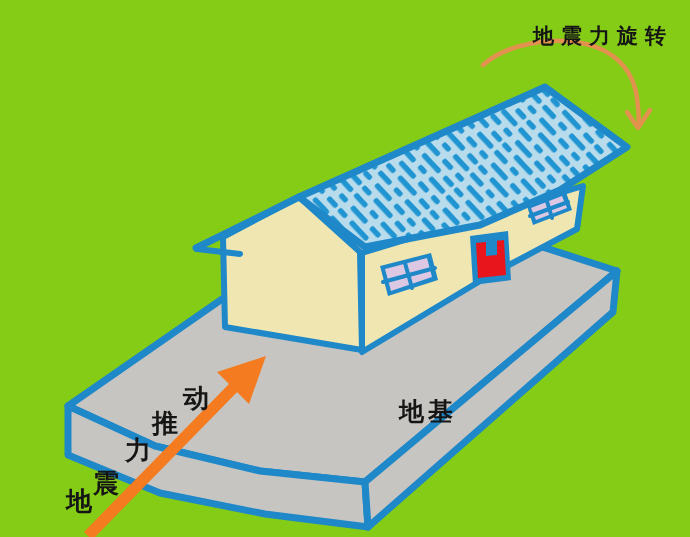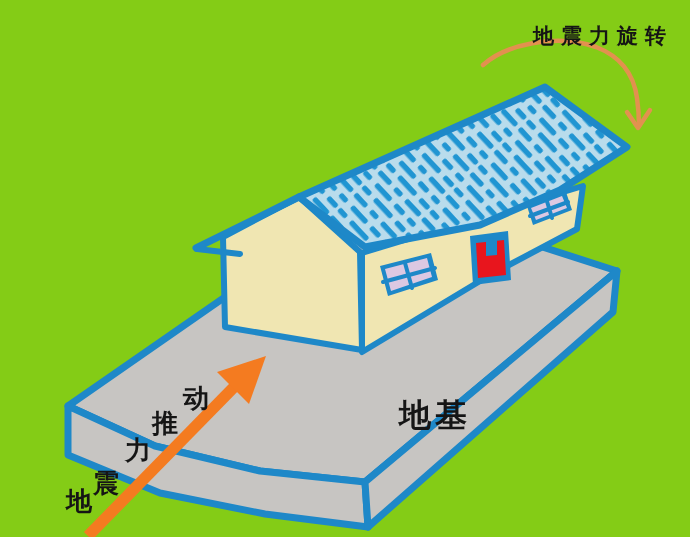--- a/index.html
+++ b/index.html
@@ -17,21 +17,21 @@
   .lbl {
     position: absolute;
     font-family: "DejaVu Serif", "Liberation Serif", serif;
     font-weight: bold;
     color: #151515;
     white-space: nowrap;
     line-height: 1;
     user-select: none;
   }
   .lbl-rotation { left: 533px; top: 25px;  font-size: 21px; letter-spacing: 7px; }
-  .lbl-foundation { left: 399px; top: 399px; font-size: 32px; letter-spacing: 4px; }
+  .lbl-foundation { left: 399px; top: 399px; font-size: 25px; letter-spacing: 4px; }
   .pchar { font-size: 26px; }
   .pc0 { left: 66px;  top: 488px; }
   .pc1 { left: 93px;  top: 470px; }
   .pc2 { left: 125px; top: 437px; }
   .pc3 { left: 152px; top: 410px; }
   .pc4 { left: 183px; top: 385px; }
 </style>
 </head>
 <body>
 

